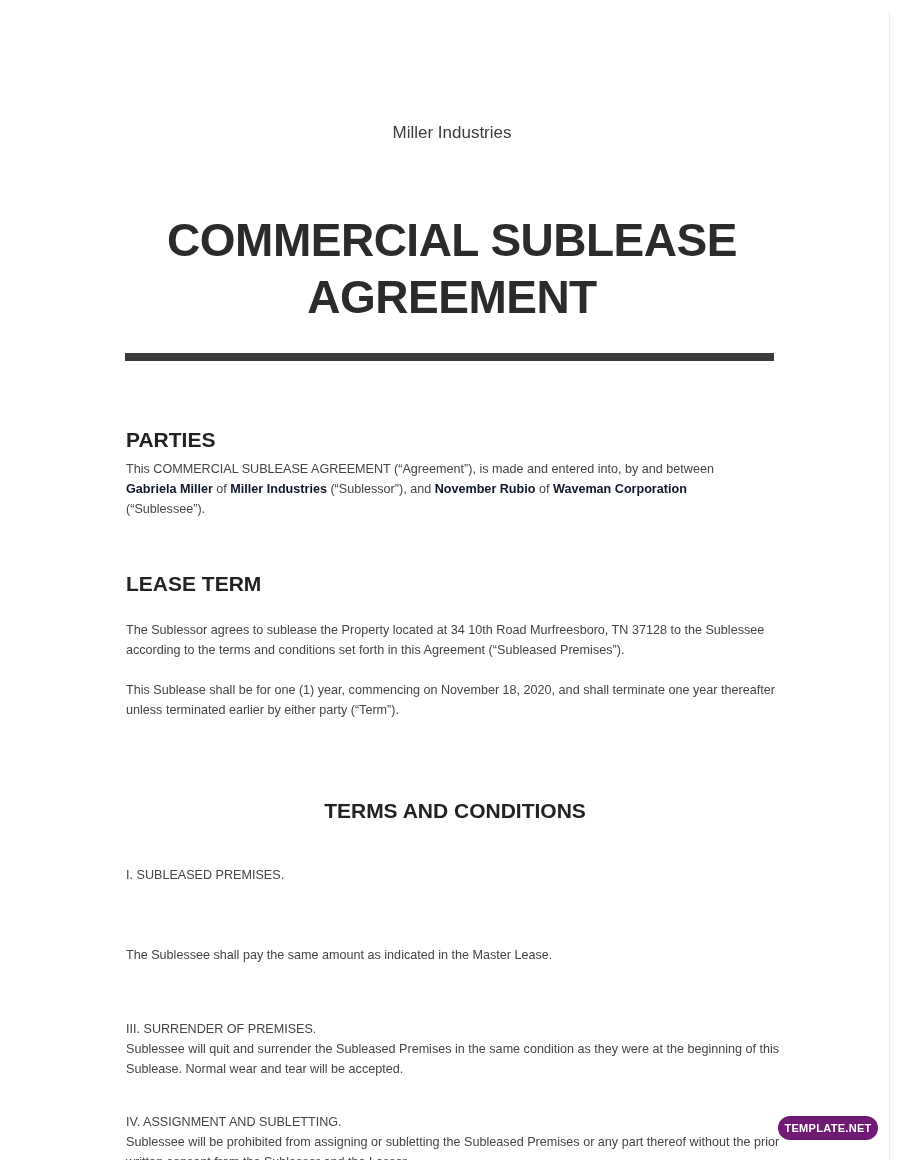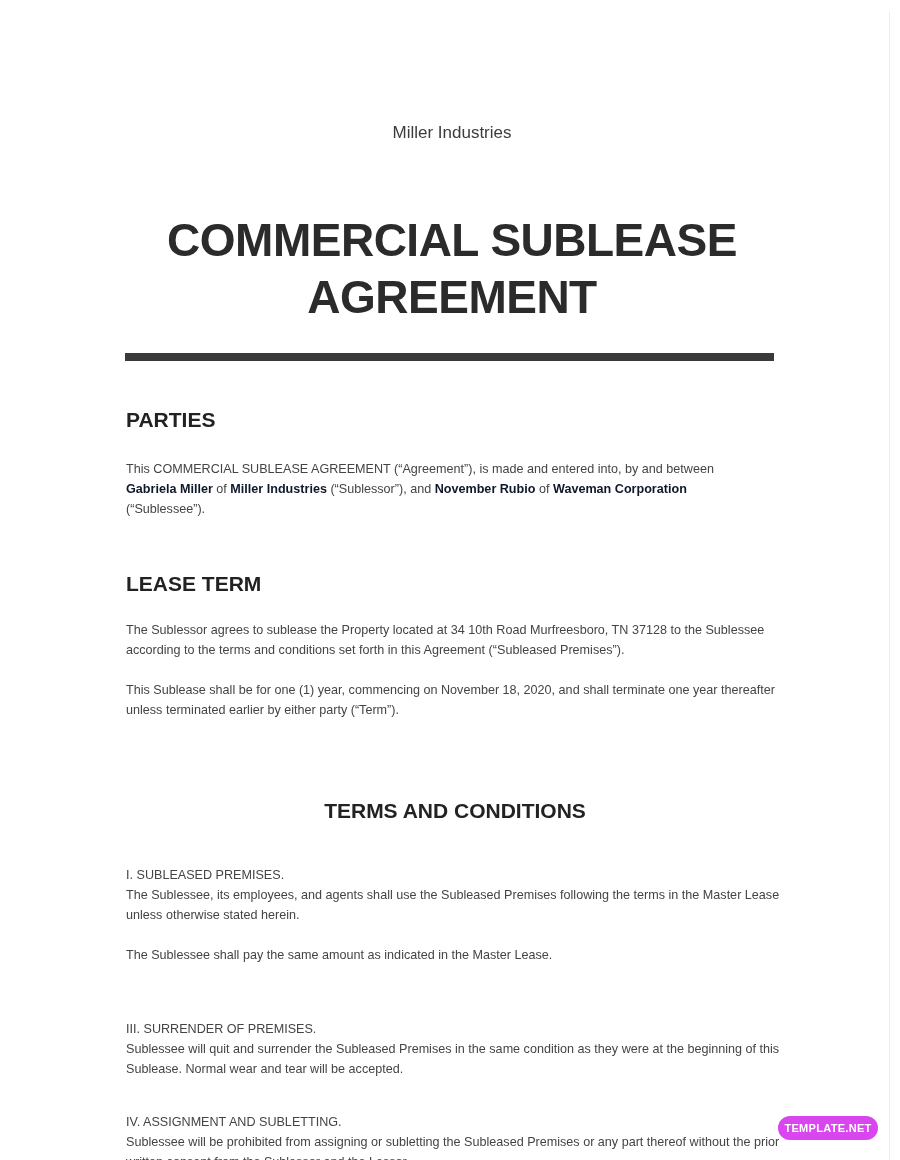--- a/index.html
+++ b/index.html
@@ -10,53 +10,52 @@
              font-size: 17px; color: #3c3c3c; }
   .title { position: absolute; top: 212px; left: 0; width: 904px; text-align: center;
            font-size: 46px; font-weight: bold; color: #2b2b2b; line-height: 57px; letter-spacing: -0.5px; }
   .divider { position: absolute; top: 353px; left: 125px; width: 649px; height: 8px; background: #3a3a3a; }
   .h2 { position: absolute; left: 126px; font-size: 21px; font-weight: bold; color: #222; }
   .h2.center { left: 0; width: 910px; text-align: center; }
   .para { position: absolute; left: 126px; width: 660px; font-size: 12.6px; line-height: 20px; color: #444; }
   .para b { color: #0f172a; }
   .clause-title { display: block; }
   .badge { position: absolute; left: 778px; top: 1116px; width: 100px; height: 24px; border-radius: 12px;
-           background: #d946ef; color: #ffffff; font-size: 11px; font-weight: bold; text-align: center;
+           background: #701a75; color: #ffffff; font-size: 11px; font-weight: bold; text-align: center;
            line-height: 24px; letter-spacing: 0.3px; }
 </style>
 </head>
 <body>
 
 <div class="page-edge"></div>
 
 <div class="company">Miller Industries</div>
 
 <div class="title">
   <div>COMMERCIAL SUBLEASE</div>
   <div>AGREEMENT</div>
 </div>
 
 <div class="divider"></div>
 
-<div class="h2" style="top:408px;">PARTIES</div>
+<div class="h2" style="top:428px;">PARTIES</div>
 <div class="para" style="top:459px;">
   <span>This COMMERCIAL SUBLEASE AGREEMENT (“Agreement”), is made and entered into, by and between</span><br>
   <b>Gabriela Miller</b><span> of </span><b>Miller Industries</b><span> (“Sublessor”), and </span><b>November Rubio</b><span> of </span><b>Waveman Corporation</b><br>
   <span>(“Sublessee”).</span>
 </div>
 
 <div class="h2" style="top:572px;">LEASE TERM</div>
 <div class="para" style="top:620px;">The Sublessor agrees to sublease the Property located at 34 10th Road Murfreesboro, TN 37128 to the Sublessee according to the terms and conditions set forth in this Agreement (“Subleased Premises”).</div>
 <div class="para" style="top:680px;">This Sublease shall be for one (1) year, commencing on November 18, 2020, and shall terminate one year thereafter unless terminated earlier by either party (“Term”).</div>
 
 <div class="h2 center" style="top:799px;">TERMS AND CONDITIONS</div>
 
 <div class="para" style="top:865px;">
   <span class="clause-title">I. SUBLEASED PREMISES.</span>
-  <span>The Sublessee, its employees, and agents shall use the Subleased Premises following the terms in the Master Lease unless otherwise stated herein.</span>
 </div>
 <div class="para" style="top:945px;">
   <span>The Sublessee shall pay the same amount as indicated in the Master Lease.</span>
 </div>
 <div class="para" style="top:1005px;margin-top:14px;">
   <span class="clause-title">III. SURRENDER OF PREMISES.</span>
   <span>Sublessee will quit and surrender the Subleased Premises in the same condition as they were at the beginning of this Sublease. Normal wear and tear will be accepted.</span>
 </div>
 <div class="para" style="top:1112px;">
   <span class="clause-title">IV. ASSIGNMENT AND SUBLETTING.</span>

